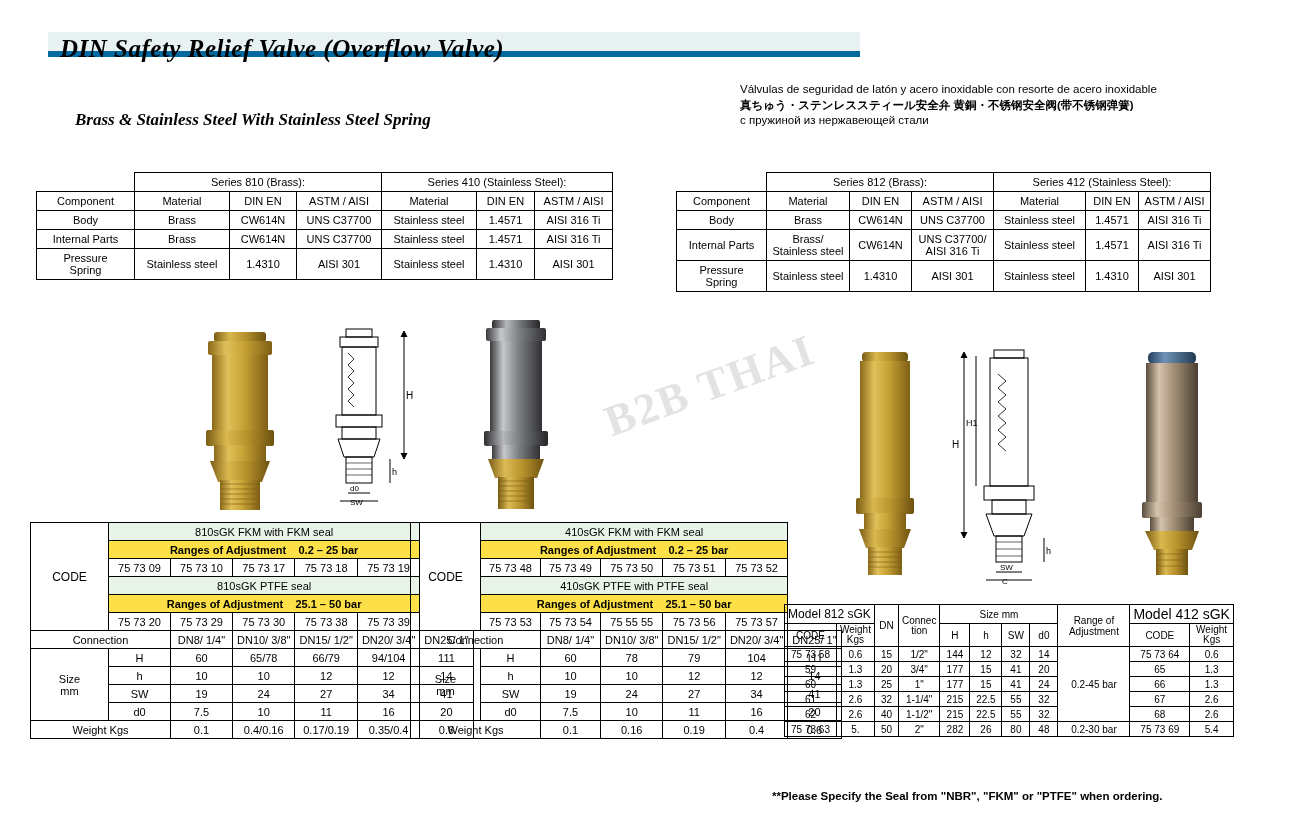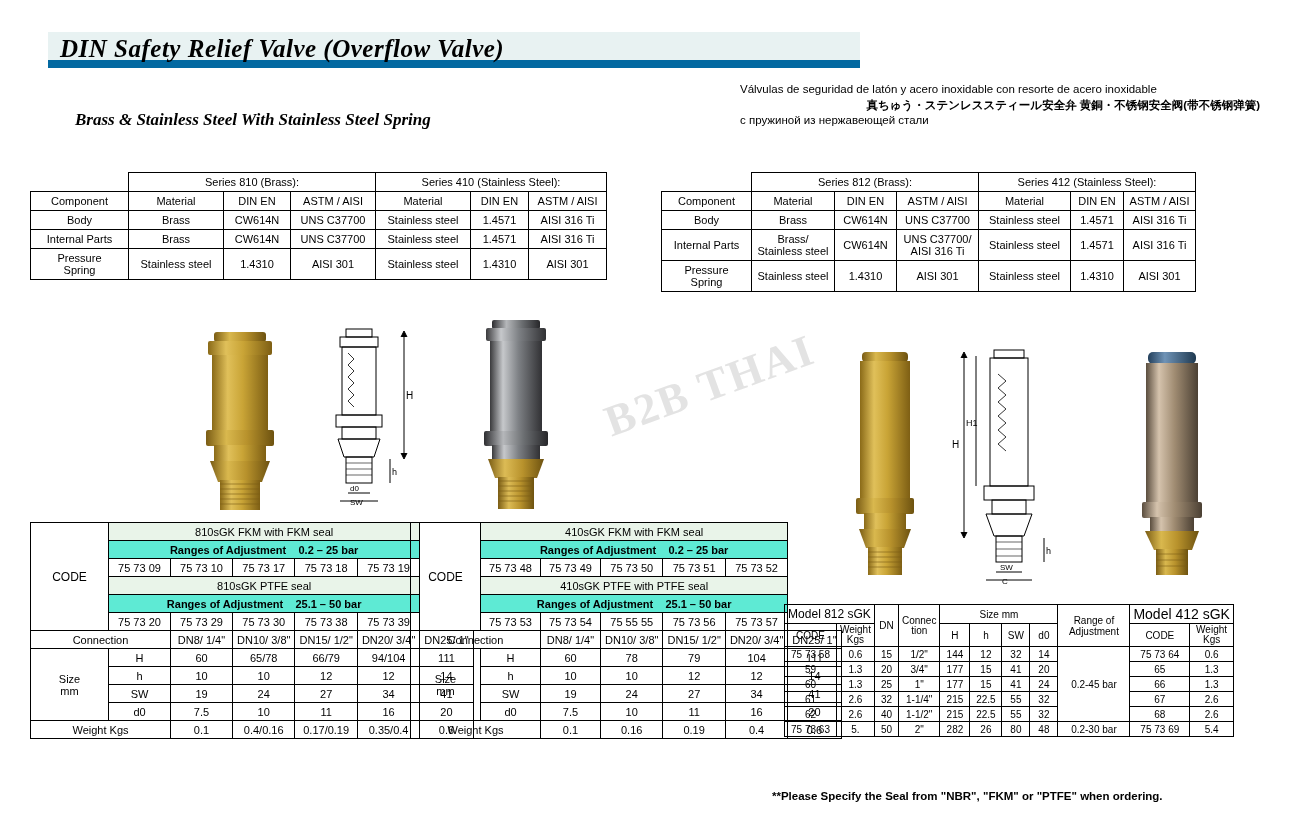--- a/index.html
+++ b/index.html
@@ -9,59 +9,59 @@
     background: #fff;
     font-family: "Liberation Sans", sans-serif;
     color: #000;
     position: relative;
     overflow: hidden;
   }
   .page { position:relative; width:1308px; height:828px; }
 
   
   .title-wrap {
-    position:absolute; left:48px; top:32px; width:812px; height:36px;
+    position:absolute; left:48px; top:32px; width:812px; height:25px;
     background:#e8f2f2;
-    border-bottom:8px solid #0369a1;
+    border-bottom:6px solid #0369a1;
   }
   .title {
     font-family:"Liberation Serif", serif;
     font-style:italic; font-weight:bold; font-size:25px;
     letter-spacing:0.5px;
     padding-left:12px; line-height:34px;
     white-space:nowrap;
   }
   .subtitle {
     position:absolute; left:75px; top:110px;
     font-family:"Liberation Serif", serif;
     font-style:italic; font-weight:bold; font-size:17px;
     white-space:nowrap;
   }
 
   
   .langs { position:absolute; left:740px; top:82px; width:520px; }
   .langs div { font-size:11.5px; line-height:15.5px; white-space:nowrap; }
-  .lang-cjk { font-weight:bold; font-size:12px;text-align:right; }
+  .lang-cjk { font-weight:bold; font-size:12px; }
 
   
   table.grid { border-collapse:collapse; }
   table.grid td, table.grid th {
     border:1px solid #000;
     font-size:11px;
     padding:2px 4px;
     text-align:center;
     vertical-align:middle;
     font-weight:normal;
     white-space:nowrap;
   }
 
   
   .mat-table { position:absolute; }
-  #mat-left { left:30px; top:172px; }
-  #mat-right { left:661px; top:172px;padding-left:10px; }
+  #mat-left { left:36px; top:172px; }
+  #mat-right { left:676px; top:172px;padding-left:10px; }
   .mat-table td, .mat-table th { height:19px; }
   .mat-head { font-weight:bold; font-size:11.5px; }
   .mat-left-lbl { text-align:left; padding-left:5px; }
 
   
   .watermark {
     position:absolute; left:600px; top:360px;
     font-family:"Liberation Serif", serif;
     font-size:44px; font-weight:bold; color:#e3e3e3;
     transform:rotate(-20deg);
@@ -70,21 +70,21 @@
   }
 
   
   .valve { position:absolute; z-index:1; }
 
   
   #code-810 { position:absolute; left:30px; top:522px; }
   #code-410 { position:absolute; left:410px; top:522px; }
   .code-table td, .code-table th { height:18px; }
   .hdr-green { background:#e9f4e9; font-weight:bold; font-size:11.5px; }
-  .hdr-green-sub { background:#5eead4; font-size:11px; }
+  .hdr-green-sub { background:#fde047; font-size:11px; }
   .bold { font-weight:bold; }
 
   
   #model-812 { position:absolute; left:770px; top:604px;margin-left:14px; }
   #model-812 td, #model-812 th { height:15px; font-size:10px; padding:1px 3px; }
   .note {
     position:absolute; left:772px; top:790px;
     font-size:11.5px; font-weight:bold;
     white-space:nowrap;
   }

